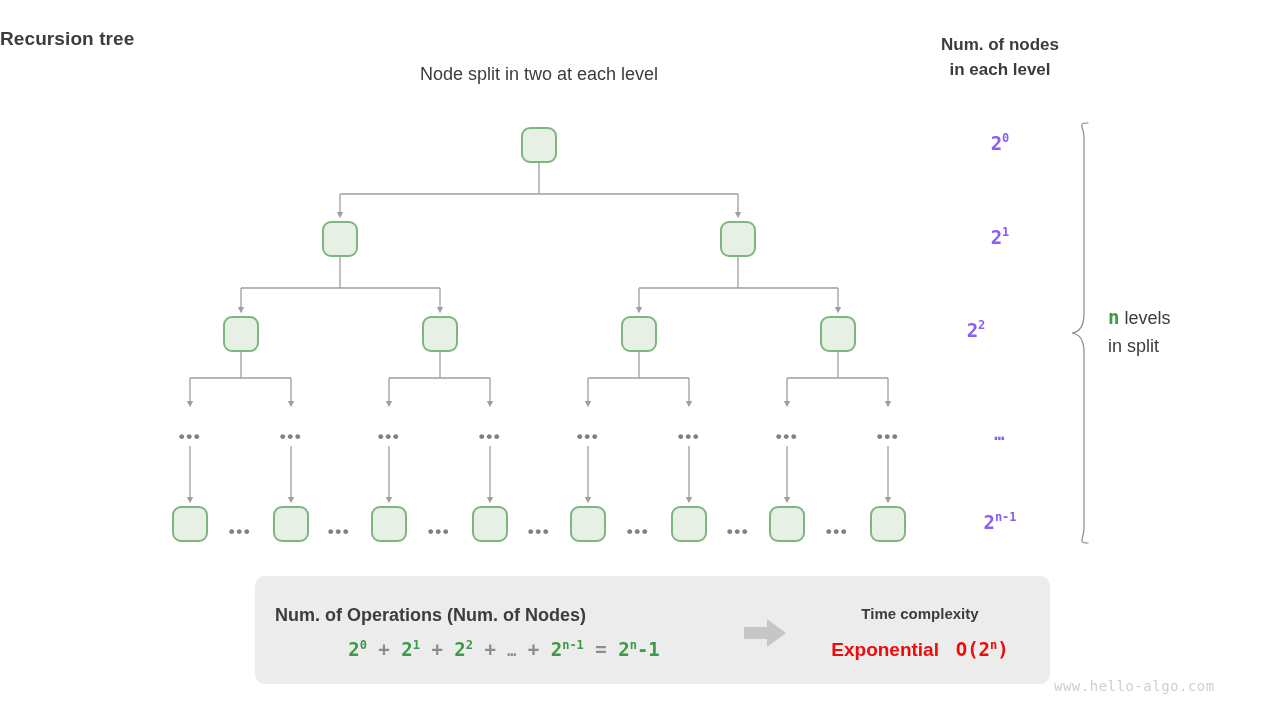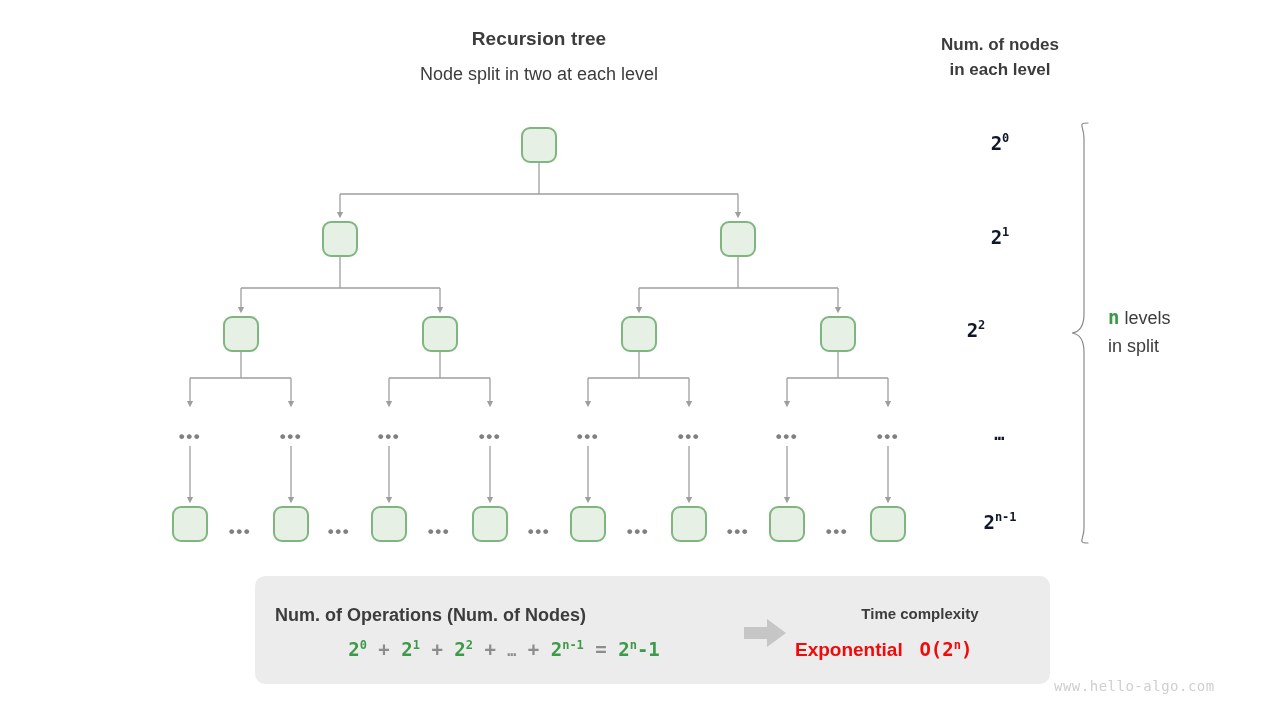--- a/index.html
+++ b/index.html
@@ -13,21 +13,20 @@
     height: 720px;
     background: #ffffff;
     font-family: "Liberation Sans", sans-serif;
     overflow: hidden;
   }
   .abs { position: absolute; }
 
   
   #tree-title {
     left: 0; top: 28px; width: 1078px;
-    text-align: center;
     font-size: 19px;
     font-weight: bold;
     color: #3c3c3c;
     letter-spacing: .1px;
   }
   #tree-subtitle {
     left: 0; top: 64px; width: 1078px;
     text-align: center;
     font-size: 18px;
     font-weight: normal;
@@ -64,21 +63,21 @@
     line-height: 1;
     transform: translate(-50%, -50%);
     white-space: nowrap;
   }
 
   
   .lvl-label {
     position: absolute;
     width: 120px;
     text-align: center;
-    color: #0f172a;
+    color: #8b5cf6;
     font-family: "DejaVu Sans Mono", monospace;
     font-weight: bold;
     font-size: 19px;
     line-height: 1;
     transform: translateY(-50%);
     white-space: nowrap;
   }
   .lvl-label sup {
     font-size: 12px;
     vertical-align: super;
@@ -137,21 +136,21 @@
 
   #tc-title {
     left: 795px; top: 605px; width: 250px;
     text-align: center;
     font-size: 15px;
     font-weight: bold;
     color: #3c3c3c;
   }
   #tc-value {
     left: 795px; top: 639px; width: 250px;
-    text-align: left;
+    text-align: center;
     font-size: 19px;
     font-weight: bold;
     color: #f00a0a;
     white-space: nowrap;
     line-height: 1.1;
   }
   #tc-value .mono {
     font-family: "DejaVu Sans Mono", monospace;
   }
   #tc-value sup { font-size: 12px; vertical-align: super; line-height: 0; }

